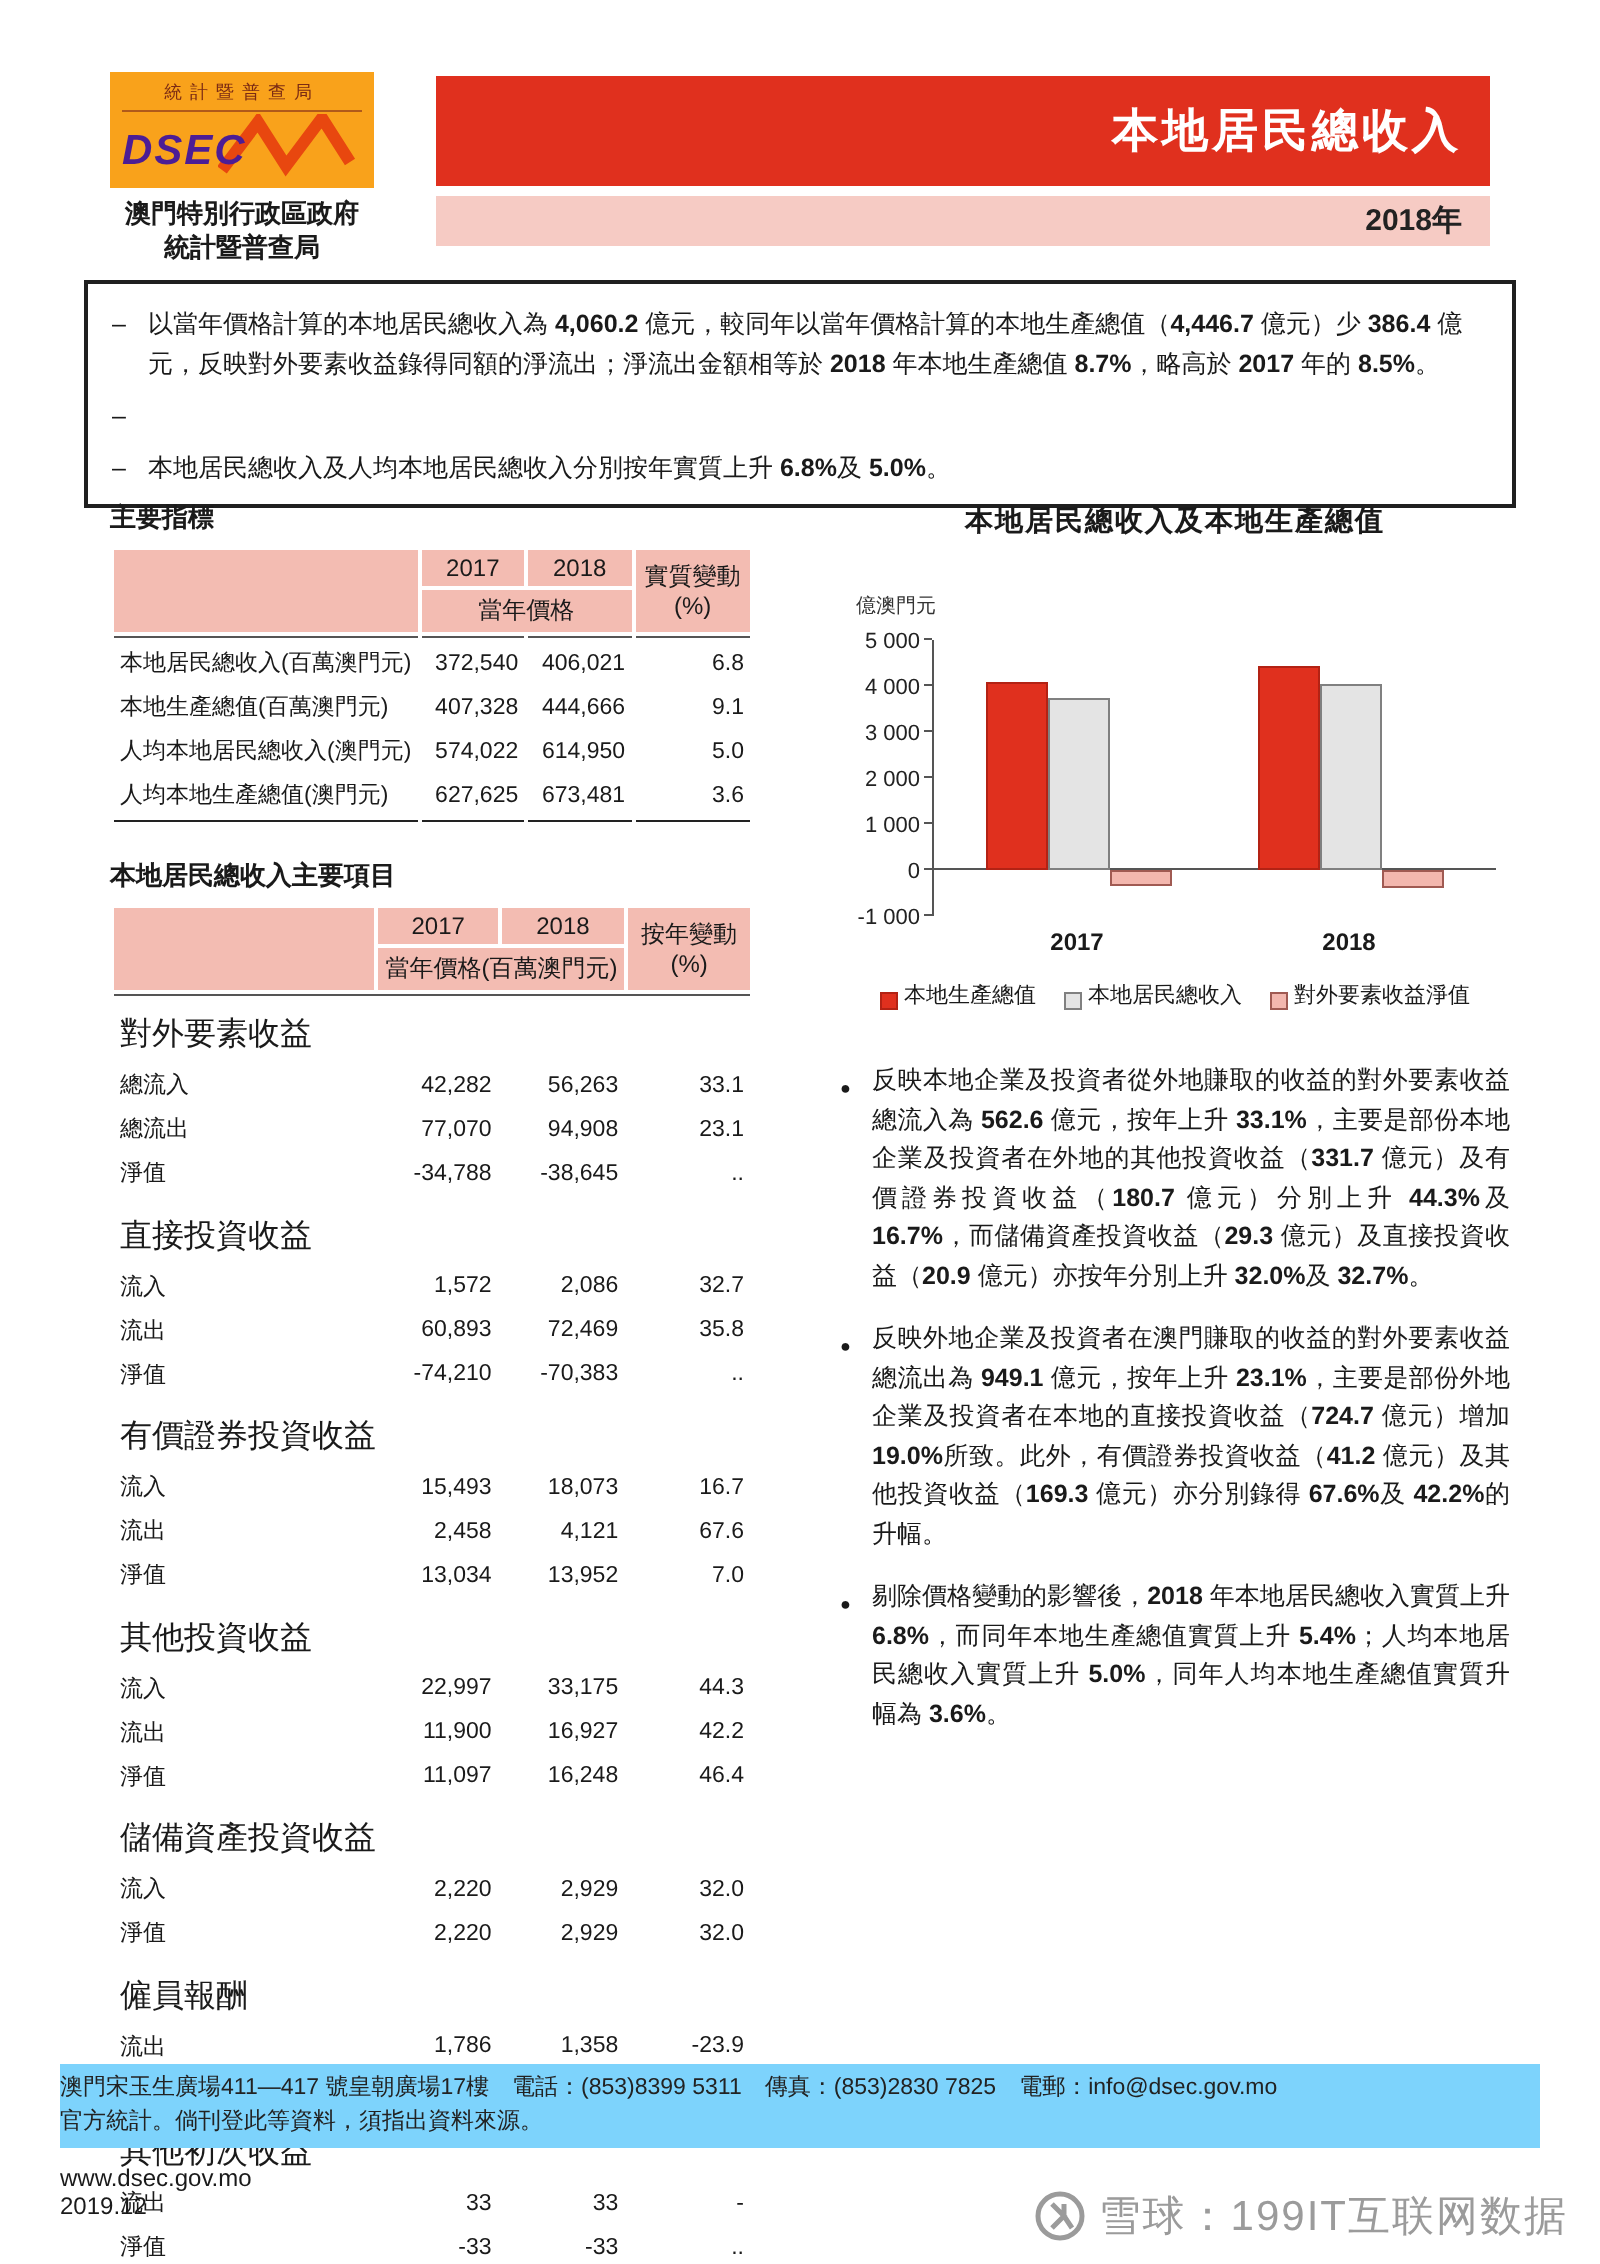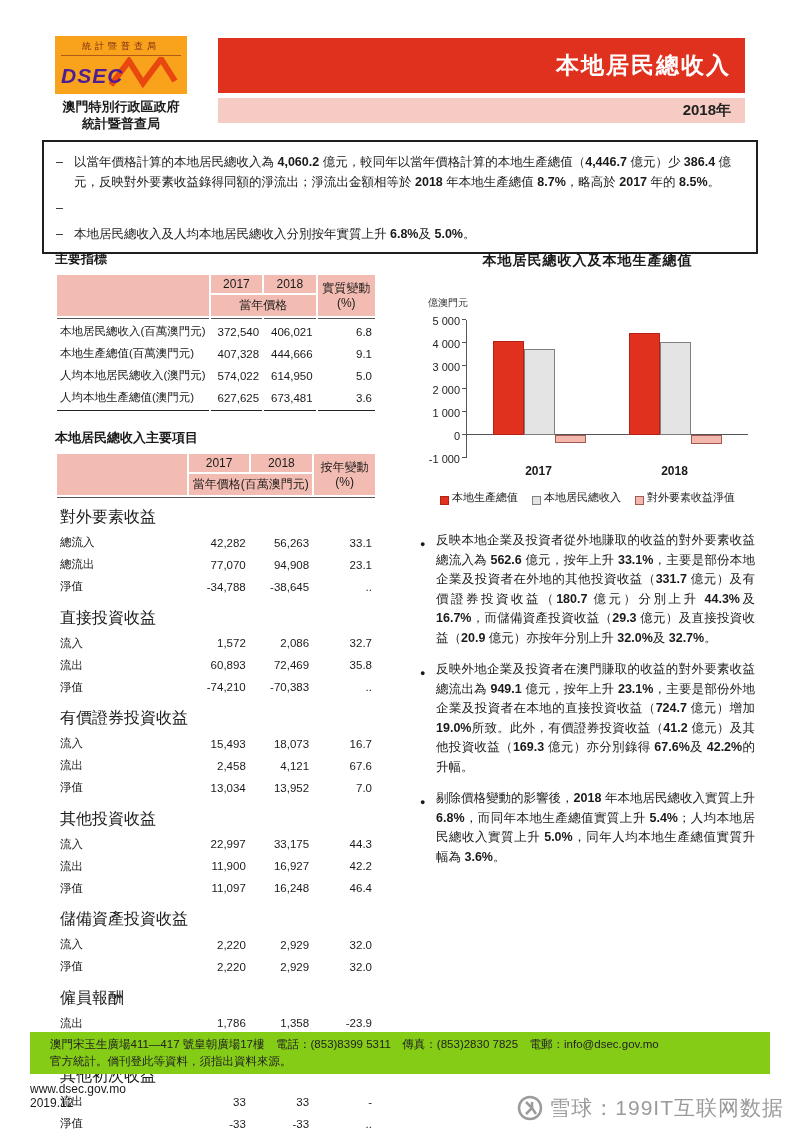--- a/index.html
+++ b/index.html
@@ -71,21 +71,21 @@
   .legend { display:flex; justify-content:center; gap:14px; margin-top:8px; font-size:11px; }
   .legend-item { display:flex; align-items:flex-end; gap:3px; white-space:nowrap; }
   .legend-swatch { width:9px; height:9px; display:inline-block; }
 
   .right-bullets { margin-top:26px; }
   .r-bullet { display:flex; font-size:12.5px; line-height:19.5px; text-align:justify; margin-bottom:12px; }
   .r-dot { flex:0 0 16px; font-size:9px; padding-top:4px; }
 
   
   .footer-grey { position:absolute; left:30px; top:1032px; width:740px; height:42px;
-                 background:#84cc16; padding:4px 20px; font-size:11.5px; line-height:17px; color:#222; }
+                 background:#7dd3fc; padding:4px 0; font-size:11.5px; line-height:17px; color:#222; }
   .footer-bottom { position:absolute; left:30px; top:1082px; width:740px; display:flex;
                    justify-content:space-between; font-size:12px;flex-direction:column; }
   .watermark { position:absolute; right:16px; top:1094px; display:flex; align-items:center; gap:6px;
                color:#9b9b9b; font-size:21px; letter-spacing:1px; }
 </style>
 </head>
 <body>
 
 <div class="logo-block">
   <div class="logo-box">

